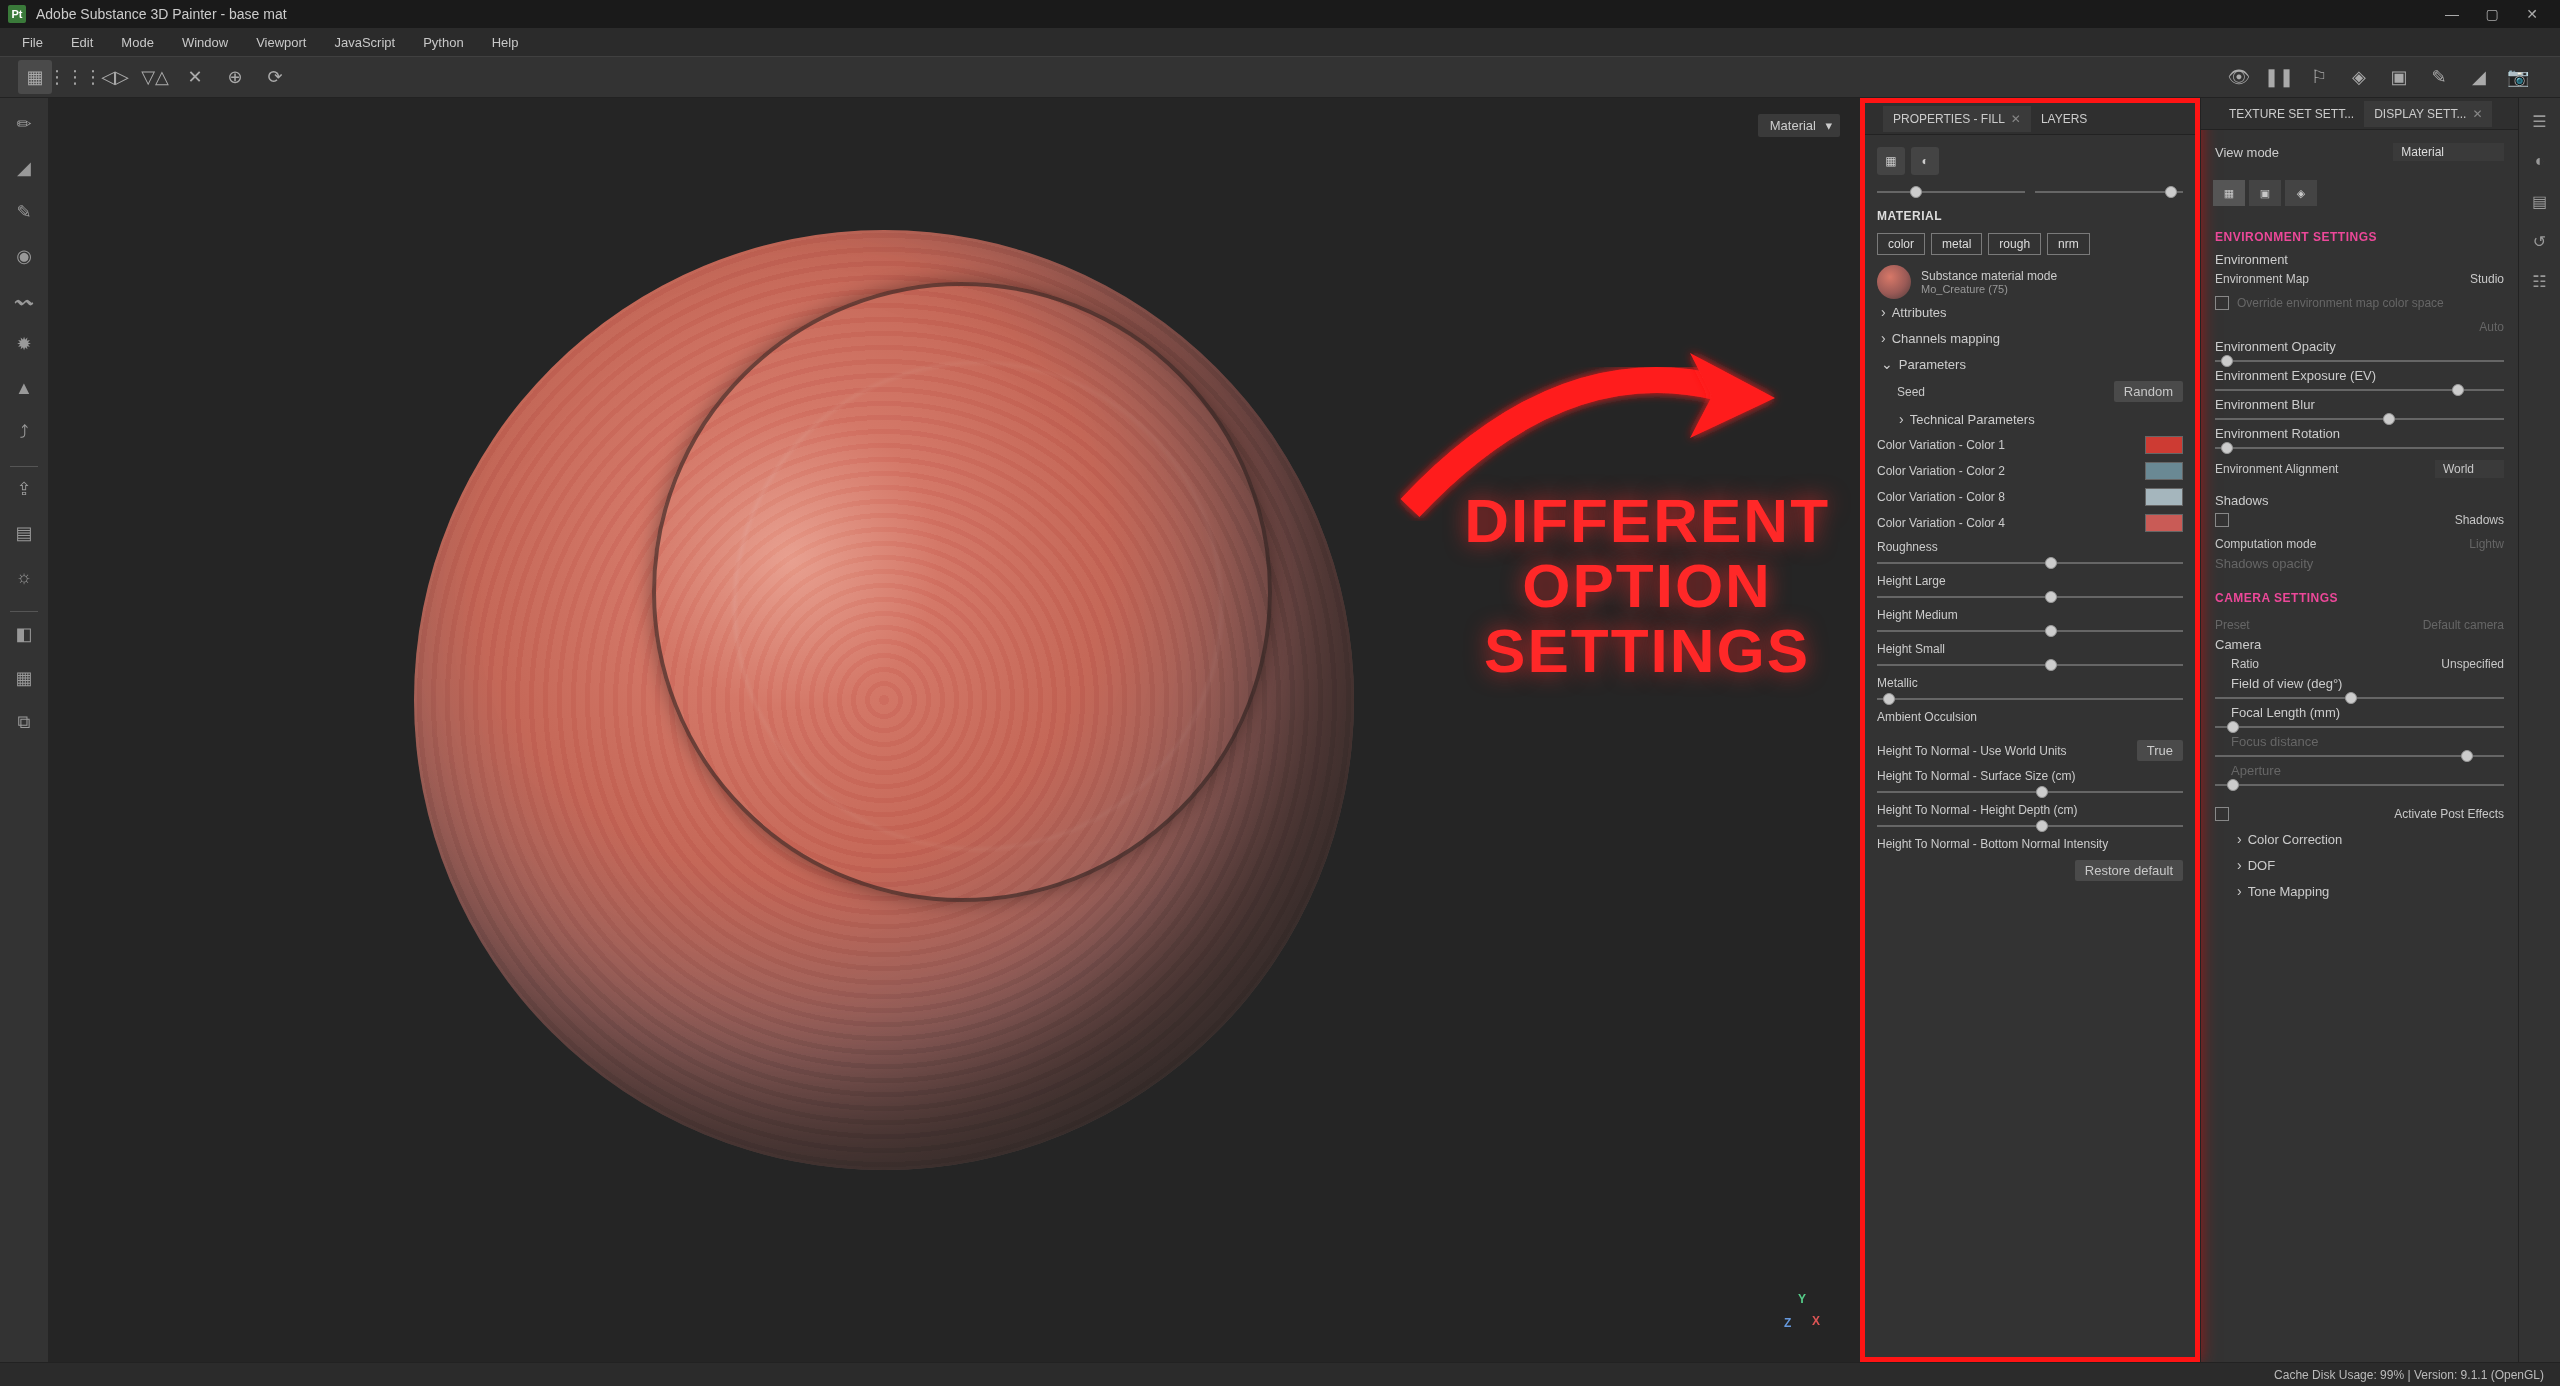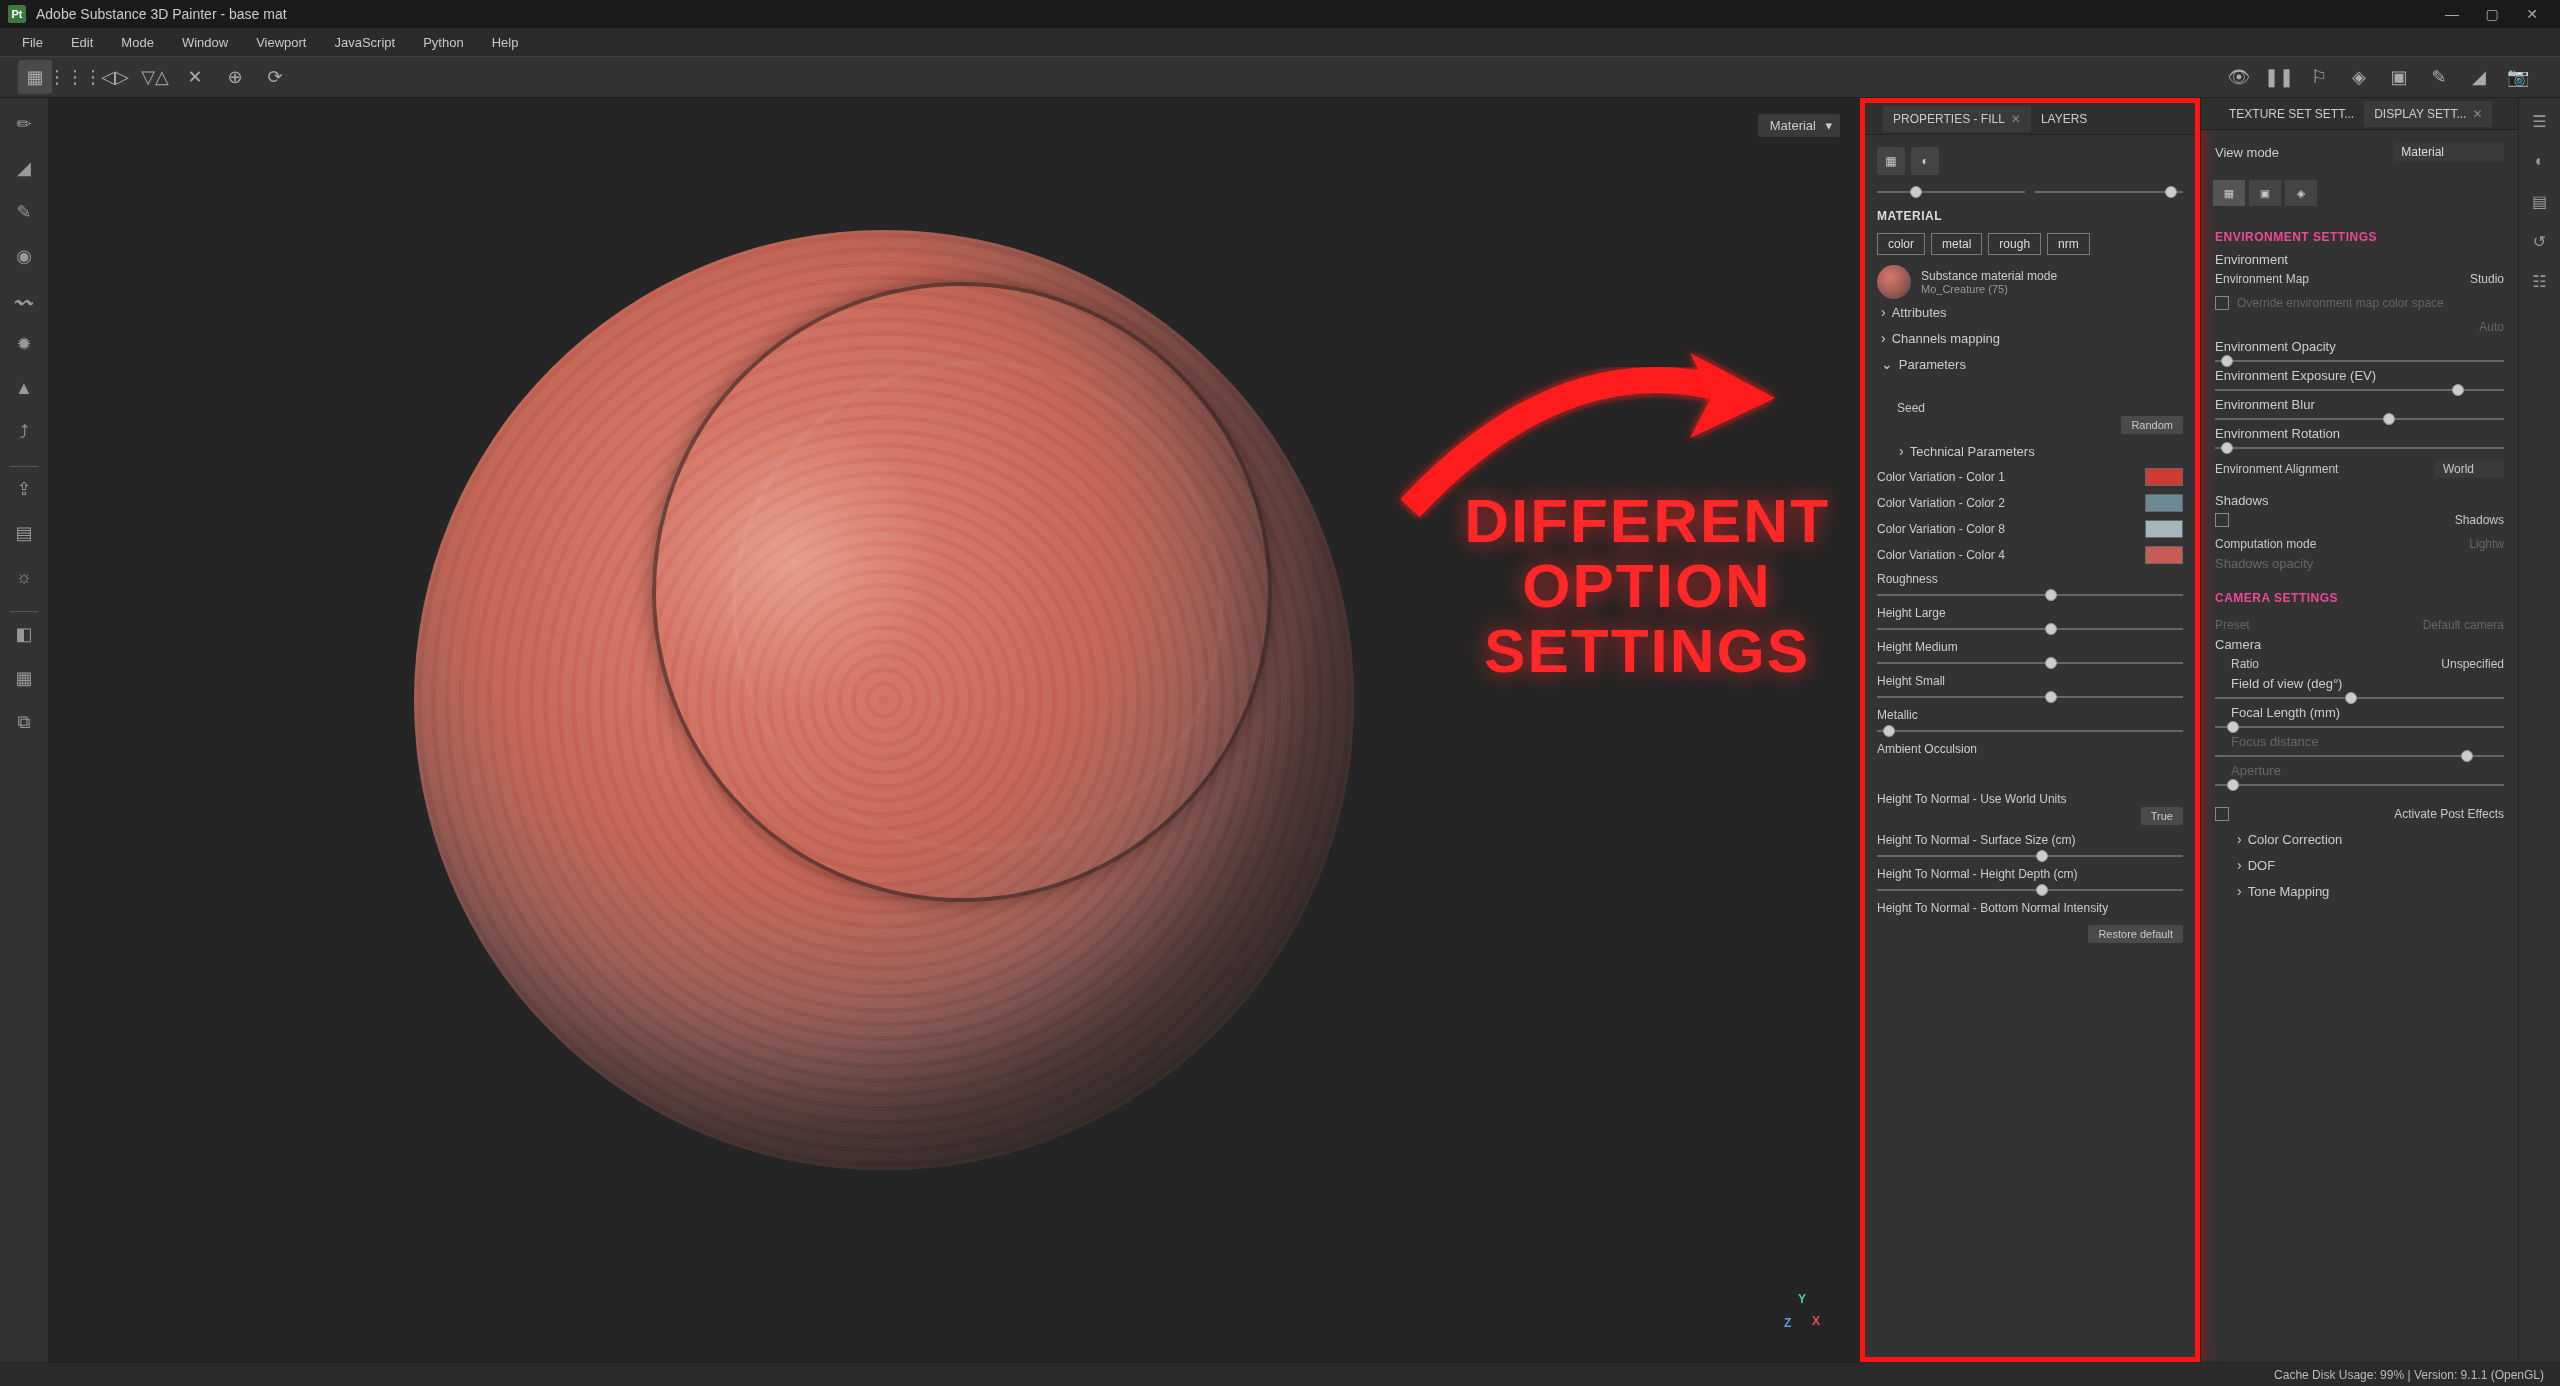--- a/index.html
+++ b/index.html
@@ -78,21 +78,21 @@
 .mat-thumb { width: 34px; height: 34px; border-radius: 50%; background: radial-gradient(circle at 38% 35%, #d87868, #9a5a56 55%, #4a3a3a); flex-shrink: 0; }
 .mat-info { font-size: 12px; color: #ccc; }
 .mat-info .sub { color: #999; font-size: 11px; }
 
 .tree-item { padding: 5px 0 5px 4px; font-size: 13px; color: #ccc; cursor: pointer; display: flex; align-items: center; }
 .tree-item::before { content: '›'; margin-right: 6px; color: #ccc; font-size: 14px; }
 .tree-item.open::before { content: '⌄'; }
 .tree-item.sub { padding-left: 22px; }
 
 .seed-row { display: flex; justify-content: space-between; align-items: center; padding: 4px 0 4px 20px; font-size: 12px; }
-.btn-pill { background: #4a4a4a; padding: 3px 10px; font-size: 11px; cursor: pointer; border-radius: 2px; margin-top: 35px; }
+.btn-pill { background: #4a4a4a; padding: 3px 10px; font-size: 13px; cursor: pointer; border-radius: 2px; }
 
 .param-row { display: flex; justify-content: space-between; align-items: center; padding: 4px 0; font-size: 12px; color: #ccc; }
 .color-swatch { width: 38px; height: 18px; border: 1px solid #666; cursor: pointer; }
 .param-label { font-size: 12px; color: #ccc; padding: 4px 0 2px; }
 
 .restore { text-align: right; margin-top: 10px; }
 
 
 .ds-body { padding: 8px 14px; font-size: 12px; }
 .ds-row { display: flex; justify-content: space-between; align-items: center; padding: 5px 0; }

